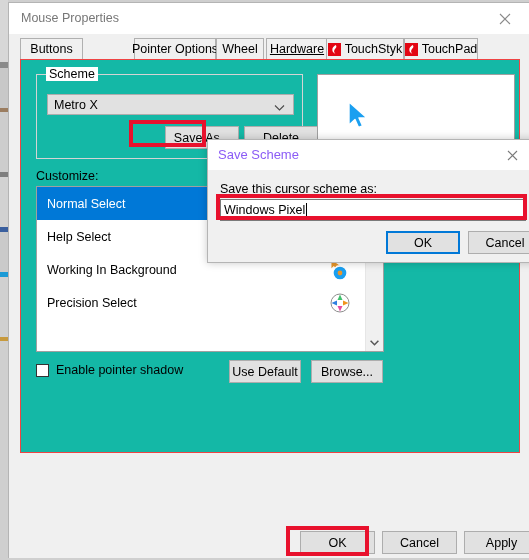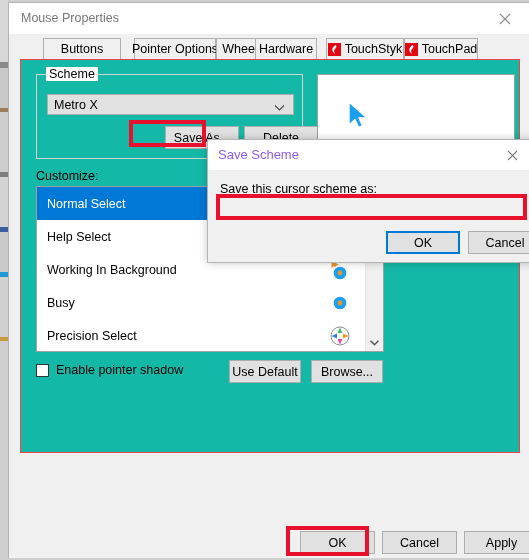--- a/index.html
+++ b/index.html
@@ -312,30 +312,30 @@
   <div id="titlebar">
     <div id="window-title">Mouse Properties</div>
     <div id="close-button">
       <svg width="12" height="12" viewBox="0 0 12 12" aria-hidden="true">
         <path d="M1 1 L11 11 M11 1 L1 11" stroke="#8a8a8a" stroke-width="1.1" fill="none"></path>
       </svg>
     </div>
   </div>
 
   <div id="tabstrip">
-    <div class="tab" style="left:11px;  width:78px;margin-left:23px;">
+    <div class="tab" style="left:11px;  width:63px;">
         <span>Buttons</span>
       </div>
     <div class="tab" style="left:125px; width:82px;justify-content:center;">
         <span>Pointer Options</span>
       </div>
     <div class="tab" style="left:207px; width:48px;">
         <span>Wheel</span>
       </div>
-    <div class="tab" style="left:246px; width:62px;">
+    <div class="tab" style="left:257px; width:62px;text-decoration:underline;">
         <span>Hardware</span>
       </div>
     <div class="tab" style="left:395px; width:74px;">
       <span class="tabicon">
         <svg width="13" height="13" viewBox="0 0 13 13" aria-hidden="true">
           <rect x="0" y="0" width="13" height="13" fill="#e30613"></rect>
           <path d="M7.6 2.0 C5.2 3.4 4.0 5.3 4.4 7.4 C4.7 9.1 6.0 10.3 7.3 10.6 C6.1 9.4 5.8 8.1 6.4 6.9 C7.0 5.7 8.4 5.1 8.4 3.6 C8.4 2.9 8.1 2.4 7.6 2.0 Z" fill="#ffffff"></path>
         </svg>
       </span>
       <span>TouchPad</span>
@@ -399,29 +399,20 @@
         <span>Working In Background</span>
         <span class="cursor-icon">
           <svg width="22" height="24" viewBox="0 0 22 24" aria-hidden="true">
             <path d="M2 0 L2 10 L5 7.5 L7 12 L9.5 11 L7.5 7 L12 7 Z" fill="#e8962c" stroke="#fff" stroke-width="0.9" stroke-linejoin="round"></path>
             <circle cx="11" cy="14" r="7" fill="#1a9ff0" stroke="#ffffff" stroke-width="1.3"></circle>
             <circle cx="11" cy="14" r="2.4" fill="#e8962c"></circle>
           </svg>
         </span>
       </div>
 
-      <div class="list-row">
-        <span>Busy</span>
-        <span class="cursor-icon">
-          <svg width="22" height="22" viewBox="0 0 22 22" aria-hidden="true">
-            <circle cx="11" cy="11" r="7" fill="#1a9ff0" stroke="#ffffff" stroke-width="1.3"></circle>
-            <circle cx="11" cy="11" r="2.4" fill="#e8962c"></circle>
-          </svg>
-        </span>
-      </div>
 
       <div class="list-row">
         <span>Precision Select</span>
         <span class="cursor-icon">
           <svg width="22" height="22" viewBox="0 0 22 22" aria-hidden="true">
             <circle cx="11" cy="11" r="9" fill="#ffffff" stroke="#8e8e8e" stroke-width="1"></circle>
             <path d="M11 2.5 L8.5 8 L13.5 8 Z" fill="#3fc06b"></path>
             <path d="M11 19.5 L8.5 14 L13.5 14 Z" fill="#e84aa0"></path>
             <path d="M2.5 11 L8 8.5 L8 13.5 Z" fill="#2f7fe0"></path>
             <path d="M19.5 11 L14 8.5 L14 13.5 Z" fill="#f0941f"></path>
@@ -469,20 +460,24 @@
     <div id="dialog-title">Save Scheme</div>
     <div id="dialog-close-button">
       <svg width="11" height="11" viewBox="0 0 11 11" aria-hidden="true">
         <path d="M1 1 L10 10 M10 1 L1 10" stroke="#7a7a7a" stroke-width="1.1" fill="none"></path>
       </svg>
     </div>
   </div>
 
   <div id="dialog-prompt">Save this cursor scheme as:</div>
 
+  <div id="scheme-name-input" title="">
+    <span>Windows Pixel</span>
+      <span class="caret"></span>
+  </div>
 
   <div id="dialog-ok-button">
     <span>OK</span>
   </div>
   <div id="dialog-cancel-button" class="btn">
     <span>Cancel</span>
   </div>
 </div>
 
 <div class="annot" style="left:129px;  top:120px; width:77px;  height:27px;"></div>

